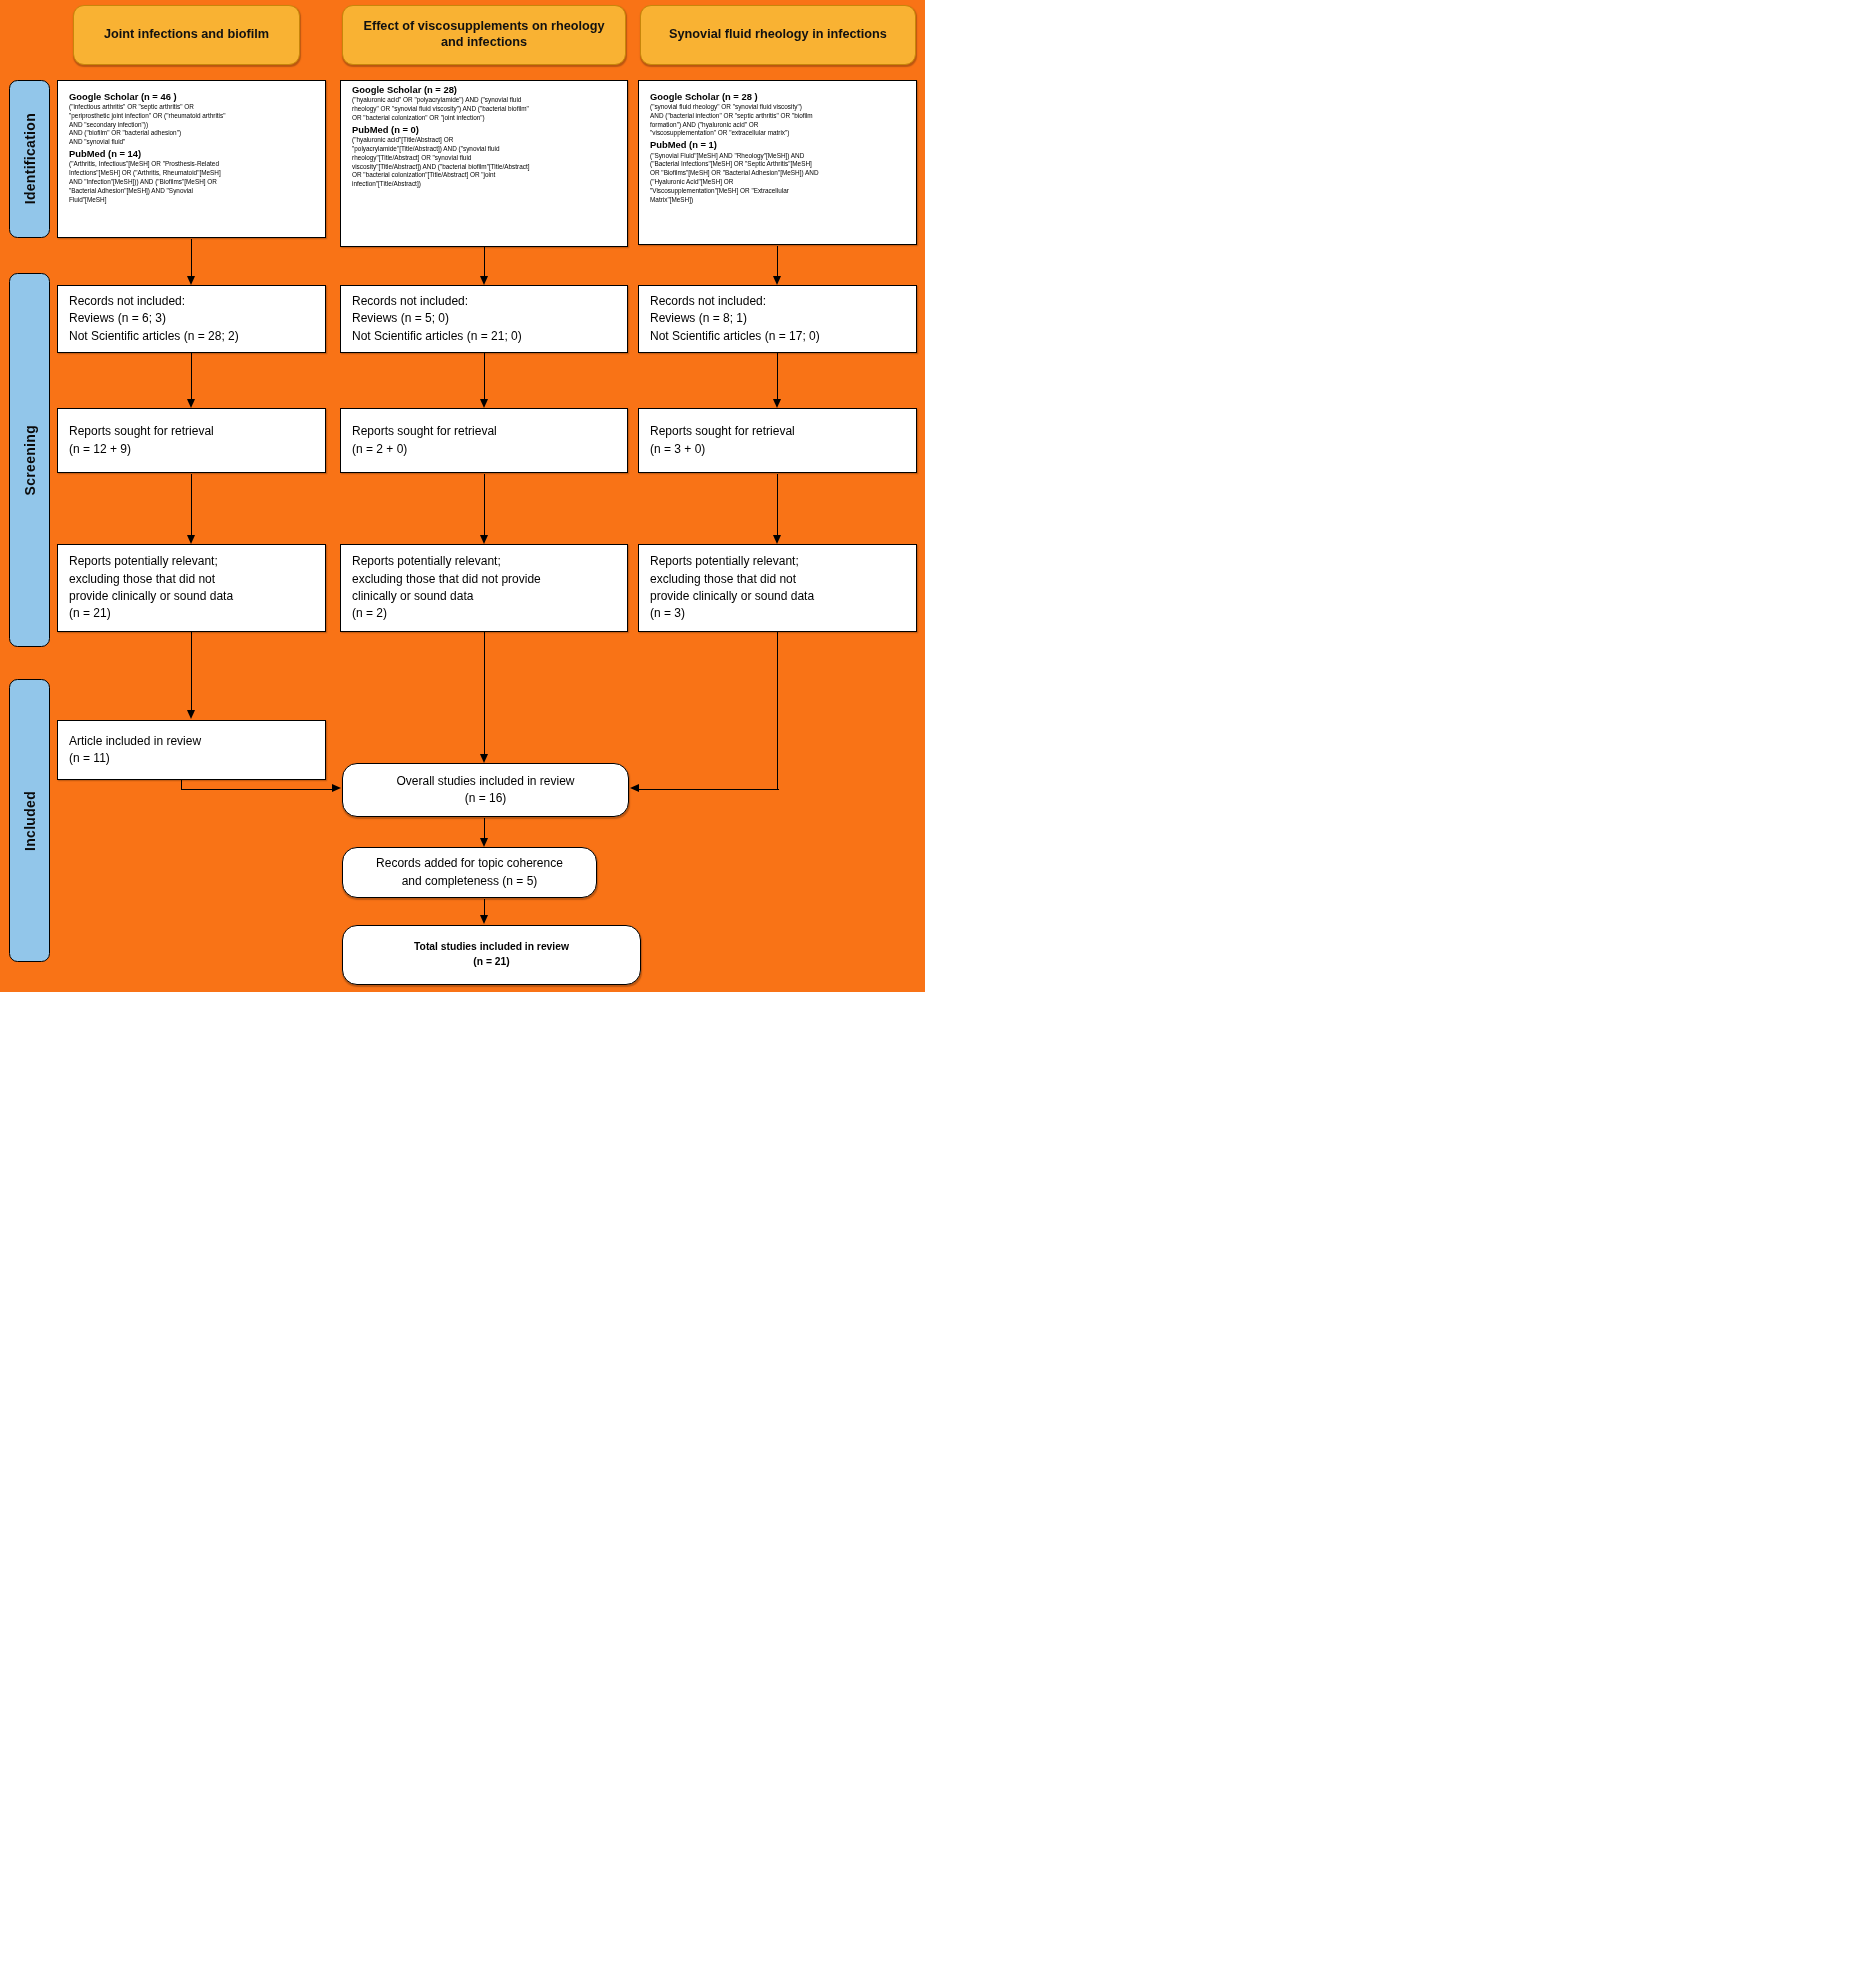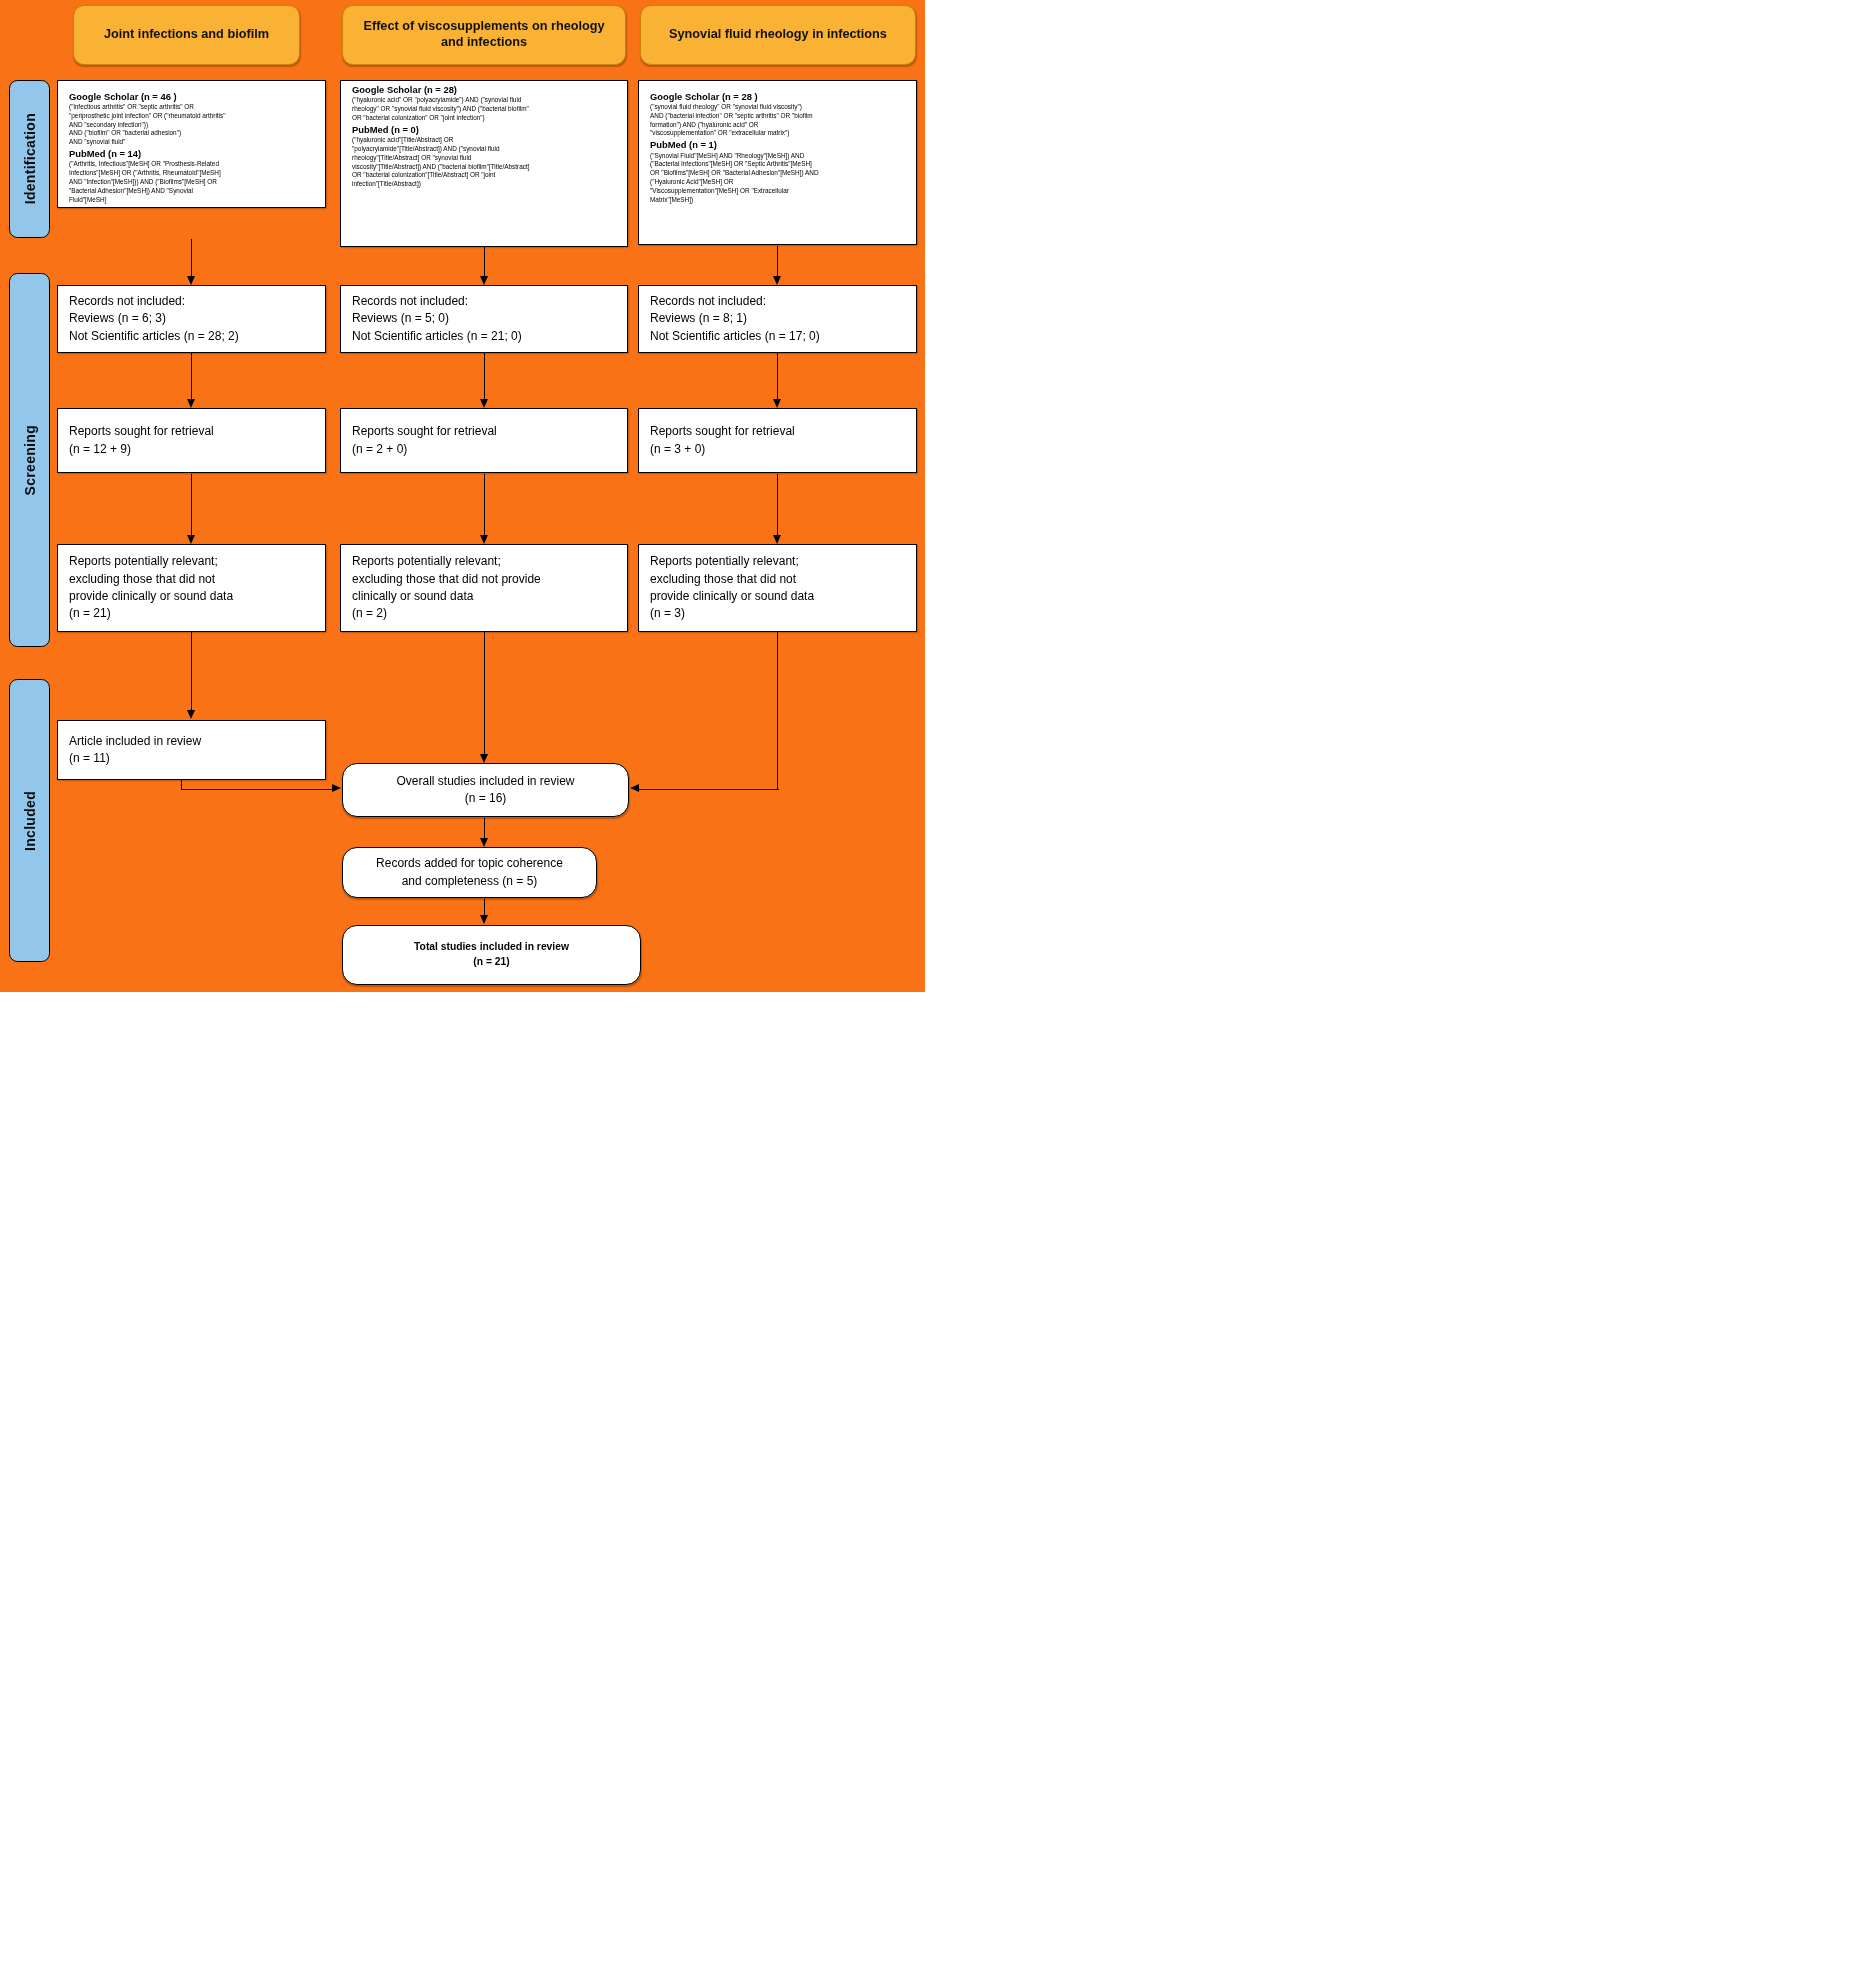--- a/index.html
+++ b/index.html
@@ -52,21 +52,21 @@
   <div class="stage" style="left:9px; top:80px; width:41px; height:158px;">
     <span>Identification</span>
   </div>
   <div class="stage" style="left:9px; top:273px; width:41px; height:374px;">
     <span>Screening</span>
   </div>
   <div class="stage" style="left:9px; top:679px; width:41px; height:283px;">
     <span>Included</span>
   </div>
 
-  <div class="box" style="left:57px; top:80px; width:269px; height:128px; justify-content:flex-start; padding-top:9.7px;">
+  <div class="box" style="left:57px; top:80px; width:269px; height:158px; justify-content:flex-start; padding-top:9.7px;">
     <div class="dbname">Google Scholar (n = 46 )</div>
     <div class="query">("infectious arthritis" OR "septic arthritis" OR
 "periprosthetic joint infection" OR ("rheumatoid arthritis"
 AND "secondary infection"))
 AND ("biofilm" OR "bacterial adhesion")
 AND "synovial fluid"</div>
     <div class="dbname">PubMed (n = 14)</div>
     <div class="query">("Arthritis, Infectious"[MeSH] OR "Prosthesis-Related
 Infections"[MeSH] OR ("Arthritis, Rheumatoid"[MeSH]
 AND "Infection"[MeSH])) AND ("Biofilms"[MeSH] OR

